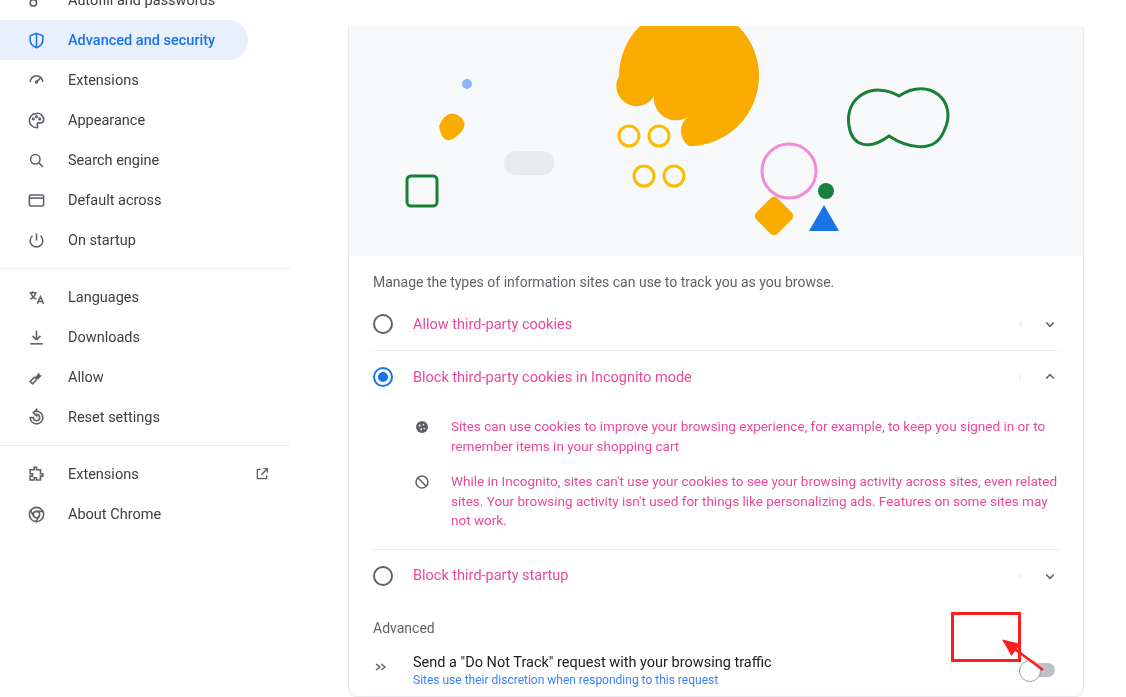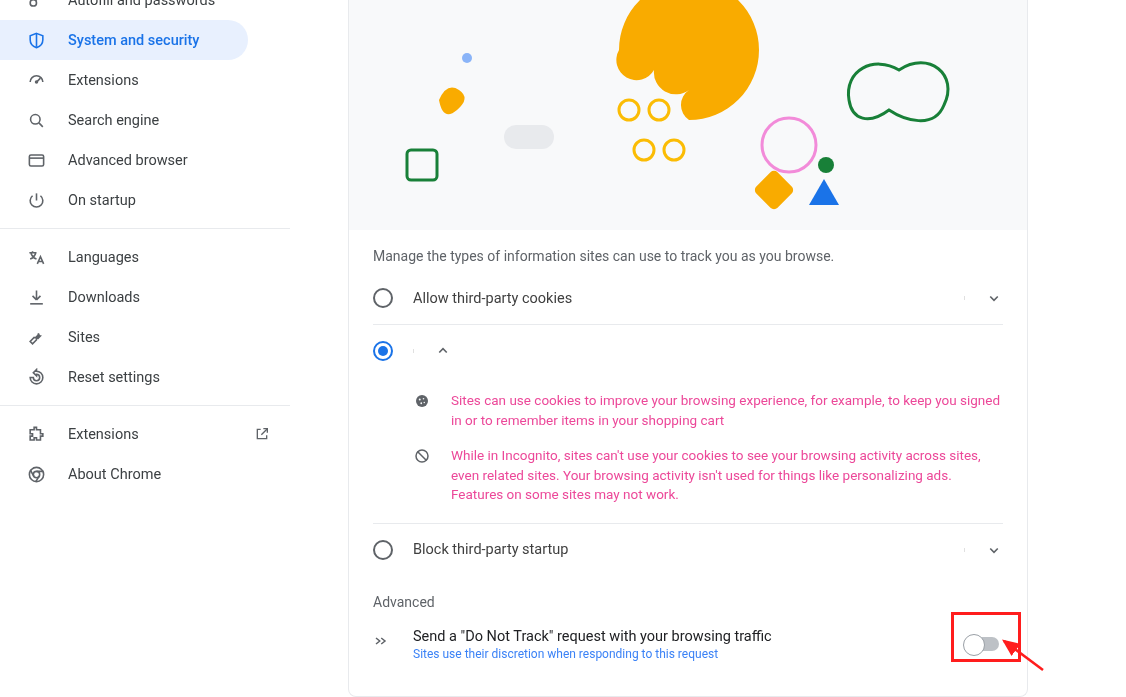--- a/index.html
+++ b/index.html
@@ -52,26 +52,27 @@
     margin-left: auto;
     color: #5f6368;
   }
   .main-wrap {
     flex: 1;
     display: flex;
     justify-content: flex-start;
     padding-left: 58px;
   }
   .card {
-    width: 680px;
+    width: 736px;
     background: #fff;
     border: 1px solid #e8eaed;
     border-top: none;
     border-radius: 0 0 8px 8px;
     overflow: hidden;
+    margin-top: 26px;
   }
   .hero {
     height: 230px;
     background: #f8f9fa;
     position: relative;
   }
   .intro {
     padding: 18px 24px 8px;
     color: #5f6368;
     font-size: 14px;
@@ -86,21 +87,21 @@
   }
   .opt-divider { border-top: 1px solid #e8eaed; margin: 0 24px; }
   .radio {
     width: 20px; height: 20px; border-radius: 50%;
     border: 2px solid #5f6368; position: relative; flex-shrink: 0;
   }
   .radio.checked { border-color: #1a73e8; }
   .radio.checked::after {
     content: ""; position: absolute; inset: 3px; border-radius: 50%; background: #1a73e8;
   }
-  .opt-label { flex: 1; color: #404040; font-size: 14.5px; }
+  .opt-label { flex: 1; color: #ec4899; font-size: 14.5px; }
   .chev { color: #5f6368; width: 18px; height: 18px; }
   .vline { width: 1px; background: #e0e0e0; align-self: stretch; margin: 10px 0; }
   .detail-block { padding: 6px 24px 10px 64px; }
   .detail-row { display: flex; gap: 18px; padding: 8px 0; color: #ec4899; font-size: 13.5px; line-height: 1.45; }
   .detail-row .dico { width: 20px; height: 20px; flex-shrink: 0; margin-top: 1px; color: #5f6368; }
   .section-label { padding: 18px 24px 6px; color: #5f6368; font-size: 14px; }
   .adv-row { display: flex; align-items: flex-start; gap: 20px; padding: 12px 24px 18px; }
   .adv-row .aico { width: 20px; height: 20px; color: #5f6368; margin-top: 4px; flex-shrink: 0; }
   .adv-text .t1 { color: #202124; font-size: 14.5px; }
   .adv-text .t2 { color: #3b82f6; font-size: 12px; margin-top: 2px; }
@@ -146,49 +147,60 @@
         </span>
         <span>Autofill and passwords</span>
       </div>
       <div class="side-item active">
         <span class="ico">
           <svg viewBox="0 0 24 24" width="19" height="19" fill="none" stroke="currentColor" stroke-width="2">
               <path d="M12 3l8 3v5c0 5-3.5 8.5-8 10-4.5-1.5-8-5-8-10V6l8-3z"></path>
               <path d="M12 3v17"></path>
             </svg>
         </span>
-        <span>System and security</span>
+        <span>Advanced and security</span>
       </div>
       <div class="side-item">
         <span class="ico">
           <svg viewBox="0 0 24 24" width="19" height="19" fill="none" stroke="currentColor" stroke-width="2">
               <path d="M4 14a8 8 0 0116 0"></path>
               <path d="M12 14l5-5"></path>
               <circle cx="12" cy="14" r="1.2" fill="currentColor"></circle>
             </svg>
         </span>
         <span>Extensions</span>
       </div>
       <div class="side-item">
         <span class="ico">
           <svg viewBox="0 0 24 24" width="19" height="19" fill="none" stroke="currentColor" stroke-width="2">
+              <path d="M12 3a9 9 0 100 18c2 0 2-2 1-3s0-3 2-3h2a4 4 0 004-4 8 8 0 00-9-8z"></path>
+              <circle cx="8" cy="10" r="1" fill="currentColor"></circle>
+              <circle cx="12" cy="7" r="1" fill="currentColor"></circle>
+              <circle cx="16" cy="10" r="1" fill="currentColor"></circle>
+            </svg>
+        </span>
+        <span>Appearance</span>
+      </div>
+      <div class="side-item">
+        <span class="ico">
+          <svg viewBox="0 0 24 24" width="19" height="19" fill="none" stroke="currentColor" stroke-width="2">
               <circle cx="10.5" cy="10.5" r="6"></circle>
               <path d="M20 20l-5-5"></path>
             </svg>
         </span>
         <span>Search engine</span>
       </div>
       <div class="side-item">
         <span class="ico">
           <svg viewBox="0 0 24 24" width="19" height="19" fill="none" stroke="currentColor" stroke-width="2">
               <rect x="3" y="5" width="18" height="14" rx="2"></rect>
               <path d="M3 9h18"></path>
             </svg>
         </span>
-        <span>Advanced browser</span>
+        <span>Default across</span>
       </div>
       <div class="side-item">
         <span class="ico">
           <svg viewBox="0 0 24 24" width="19" height="19" fill="none" stroke="currentColor" stroke-width="2">
               <path d="M12 3v9"></path>
               <path d="M7 6a8 8 0 1010 0"></path>
             </svg>
         </span>
         <span>On startup</span>
       </div>
@@ -212,21 +224,21 @@
             </svg>
         </span>
         <span>Downloads</span>
       </div>
       <div class="side-item">
         <span class="ico">
           <svg viewBox="0 0 24 24" width="19" height="19" fill="none" stroke="currentColor" stroke-width="2">
               <path d="M14 7a4 4 0 01-5 5L4 17l3 3 5-5a4 4 0 015-5l-3 3-2-2 3-3z"></path>
             </svg>
         </span>
-        <span>Sites</span>
+        <span>Allow</span>
       </div>
       <div class="side-item">
         <span class="ico">
           <svg viewBox="0 0 24 24" width="19" height="19" fill="none" stroke="currentColor" stroke-width="2">
               <path d="M4 12a8 8 0 108-8V2L8 6l4 4V8a4 4 0 11-4 4H4z"></path>
             </svg>
         </span>
         <span>Reset settings</span>
       </div>
     </div>
@@ -305,20 +317,21 @@
         <span class="chev">
           <svg viewBox="0 0 24 24" width="18" height="18" fill="none" stroke="currentColor" stroke-width="2.2">
               <path d="M7 10l5 5 5-5"></path>
             </svg>
         </span>
       </div>
       <div class="opt-divider"></div>
 
       <div class="opt-row">
         <span class="radio checked"></span>
+        <span class="opt-label">Block third-party cookies in Incognito mode</span>
         <span class="vline"></span>
         <span class="chev">
           <svg viewBox="0 0 24 24" width="18" height="18" fill="none" stroke="currentColor" stroke-width="2.2">
               <path d="M7 14l5-5 5 5"></path>
             </svg>
         </span>
       </div>
       <div class="detail-block">
         <div class="detail-row">
           <span class="dico">

